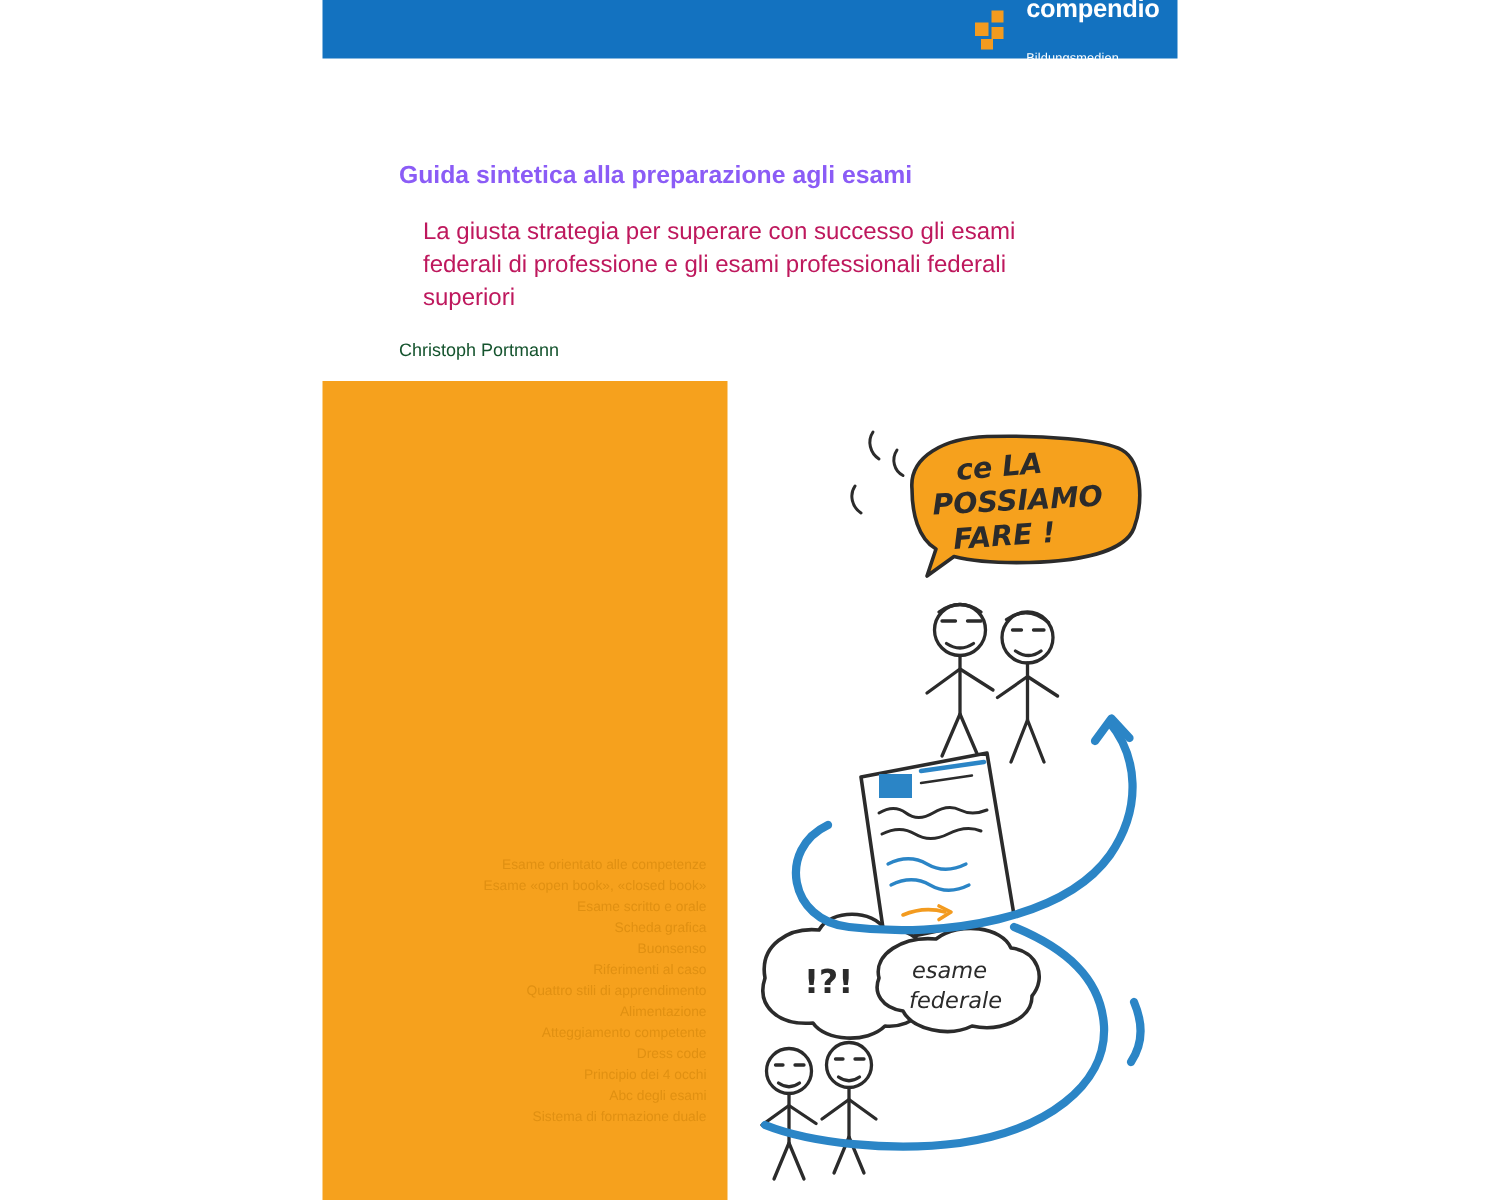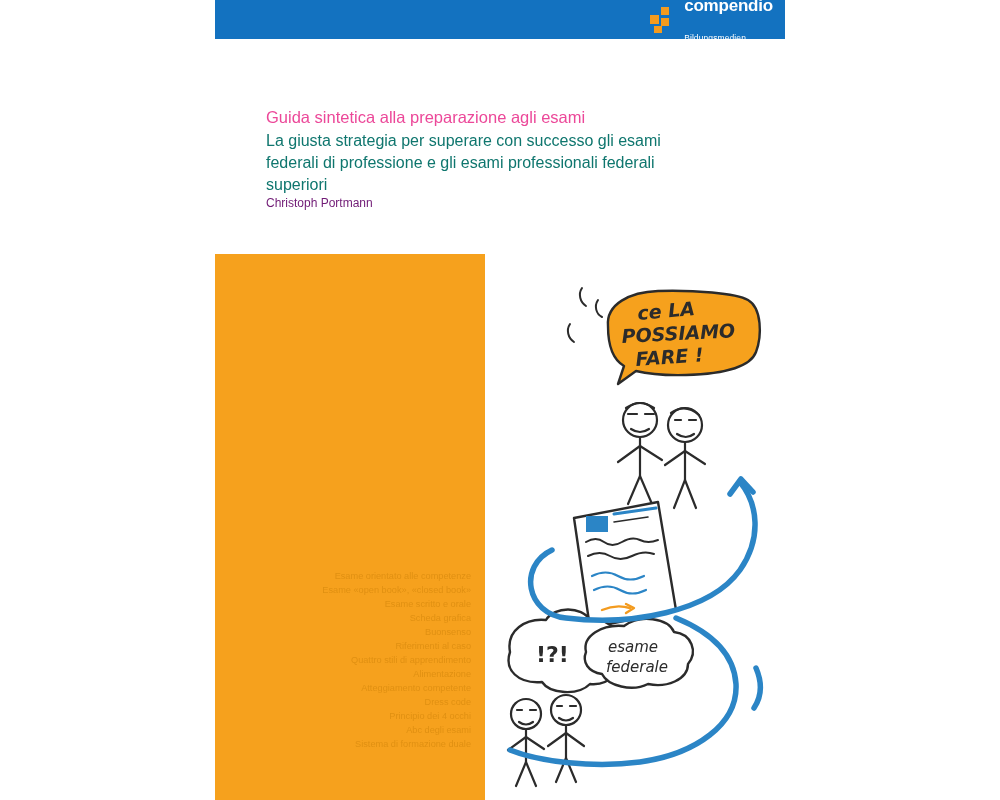--- a/index.html
+++ b/index.html
@@ -86,36 +86,36 @@
 
   
   .titleblock {
     position: absolute;
     left: 266px;
     top: 107px;
     width: 440px;
   }
   .title-main {
     font-size: 16.5px;
-    font-weight: normal;
-    color: #ec4899;
+    font-weight: bold;
+    color: #8b5cf6;
     line-height: 1.25;
     margin: 0 0 2px 0;
   }
   .title-sub {
     font-size: 16px;
-    color: #0f766e;
+    color: #be185d;
     line-height: 1.38;
-    margin: 0;
+    margin: 16px;
     font-weight: normal;
   }
   .author {
     margin-top: 0;
     font-size: 12px;
-    color: #701a75;
+    color: #14532d;
   }
 
   
   .orange-panel {
     position: absolute;
     left: 215px;
     top: 254px;
     width: 270px;
     height: 546px;
     background: #f6a11d;

